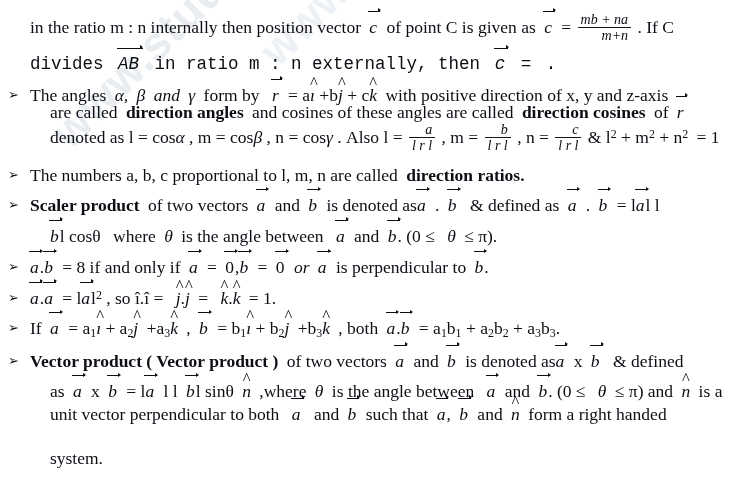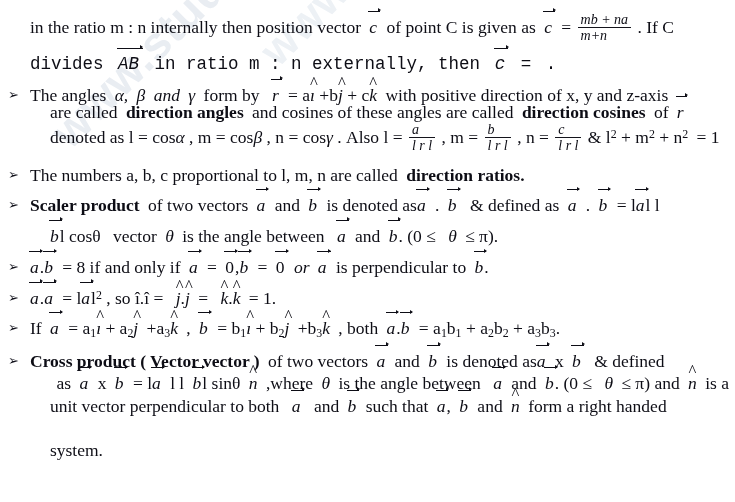--- a/index.html
+++ b/index.html
@@ -107,21 +107,21 @@
     top: -0.72em;
     text-align: center;
     font-style: normal;
     font-size: 0.95em;
     line-height: 1;
   }
   
   .frac {
     display: inline-block;
     vertical-align: -0.52em;
-    text-align: left;
+    text-align: right;
     font-size: 0.80em;
     line-height: 1.08;
     margin: 0 2px;
   }
   .frac .num {
     display: block;
     padding: 0 3px 0px 3px;
     border-bottom: 1.2px solid #14141c;
   }
   .frac .den {
@@ -232,21 +232,21 @@
       <span class="vec">b</span><span class="sp2"></span>
       <span>&amp; defined as</span><span class="sp"></span>
       <span class="vec">a</span><span class="sp"></span>
       <span>.</span><span class="sp"></span>
       <span class="vec">b</span><span class="sp"></span>
       <span>= l</span><span class="vec">a</span><span>l l</span>
     </div>
 
     <div class="line indent" style="margin-top:13px;">
       <span class="vec">b</span><span>l cosθ</span><span class="sp2"></span>
-      <span>vector</span><span class="sp"></span>
+      <span>where</span><span class="sp"></span>
       <span class="it">θ</span><span class="sp"></span>
       <span>is the angle between</span><span class="sp2"></span>
       <span class="vec">a</span><span class="sp"></span>
       <span>and</span><span class="sp"></span>
       <span class="vec">b</span><span>. (0 ≤</span><span class="sp2"></span>
       <span class="it">θ</span><span class="sp"></span>
       <span>≤ π).</span>
     </div>
 
     <div class="line para" style="margin-top:14px;">
@@ -289,32 +289,32 @@
       <span>+b</span><sub>3</sub><span class="hat">k</span><span class="sp"></span>
       <span>, both</span><span class="sp"></span>
       <span class="vec">a</span><span>.</span><span class="vec">b</span><span class="sp"></span>
       <span>= a</span><sub>1</sub><span>b</span><sub>1</sub>
       <span>+ a</span><sub>2</sub><span>b</span><sub>2</sub>
       <span>+ a</span><sub>3</sub><span>b</span><sub>3</sub><span>.</span>
     </div>
 
     <div class="line para" style="margin-top:13px;">
       <span class="bullet">➢</span>
-      <span class="b">Cross product ( Vector vector )</span><span class="sp"></span>
+      <span class="b">Vector product ( Vector product )</span><span class="sp"></span>
       <span>of two vectors</span><span class="sp"></span>
       <span class="vec">a</span><span class="sp"></span>
       <span>and</span><span class="sp"></span>
       <span class="vec">b</span><span class="sp"></span>
       <span>is denoted as</span><span class="vec">a</span><span class="sp"></span>
       <span>x</span><span class="sp"></span>
       <span class="vec">b</span><span class="sp2"></span>
       <span>&amp; defined</span>
     </div>
 
-    <div class="line indent" style="margin-top:5px;text-align:right;">
+    <div class="line indent" style="margin-top:13px;">
       <span>as</span><span class="sp"></span>
       <span class="vec">a</span><span class="sp"></span>
       <span>x</span><span class="sp"></span>
       <span class="vec">b</span><span class="sp"></span>
       <span>= l</span><span class="vec">a</span><span class="sp"></span>
       <span>l l</span><span class="sp"></span>
       <span class="vec">b</span><span>l sinθ</span><span class="sp"></span>
       <span class="hat">n</span><span class="sp"></span>
       <span>,where</span><span class="sp"></span>
       <span class="it">θ</span><span class="sp"></span>

